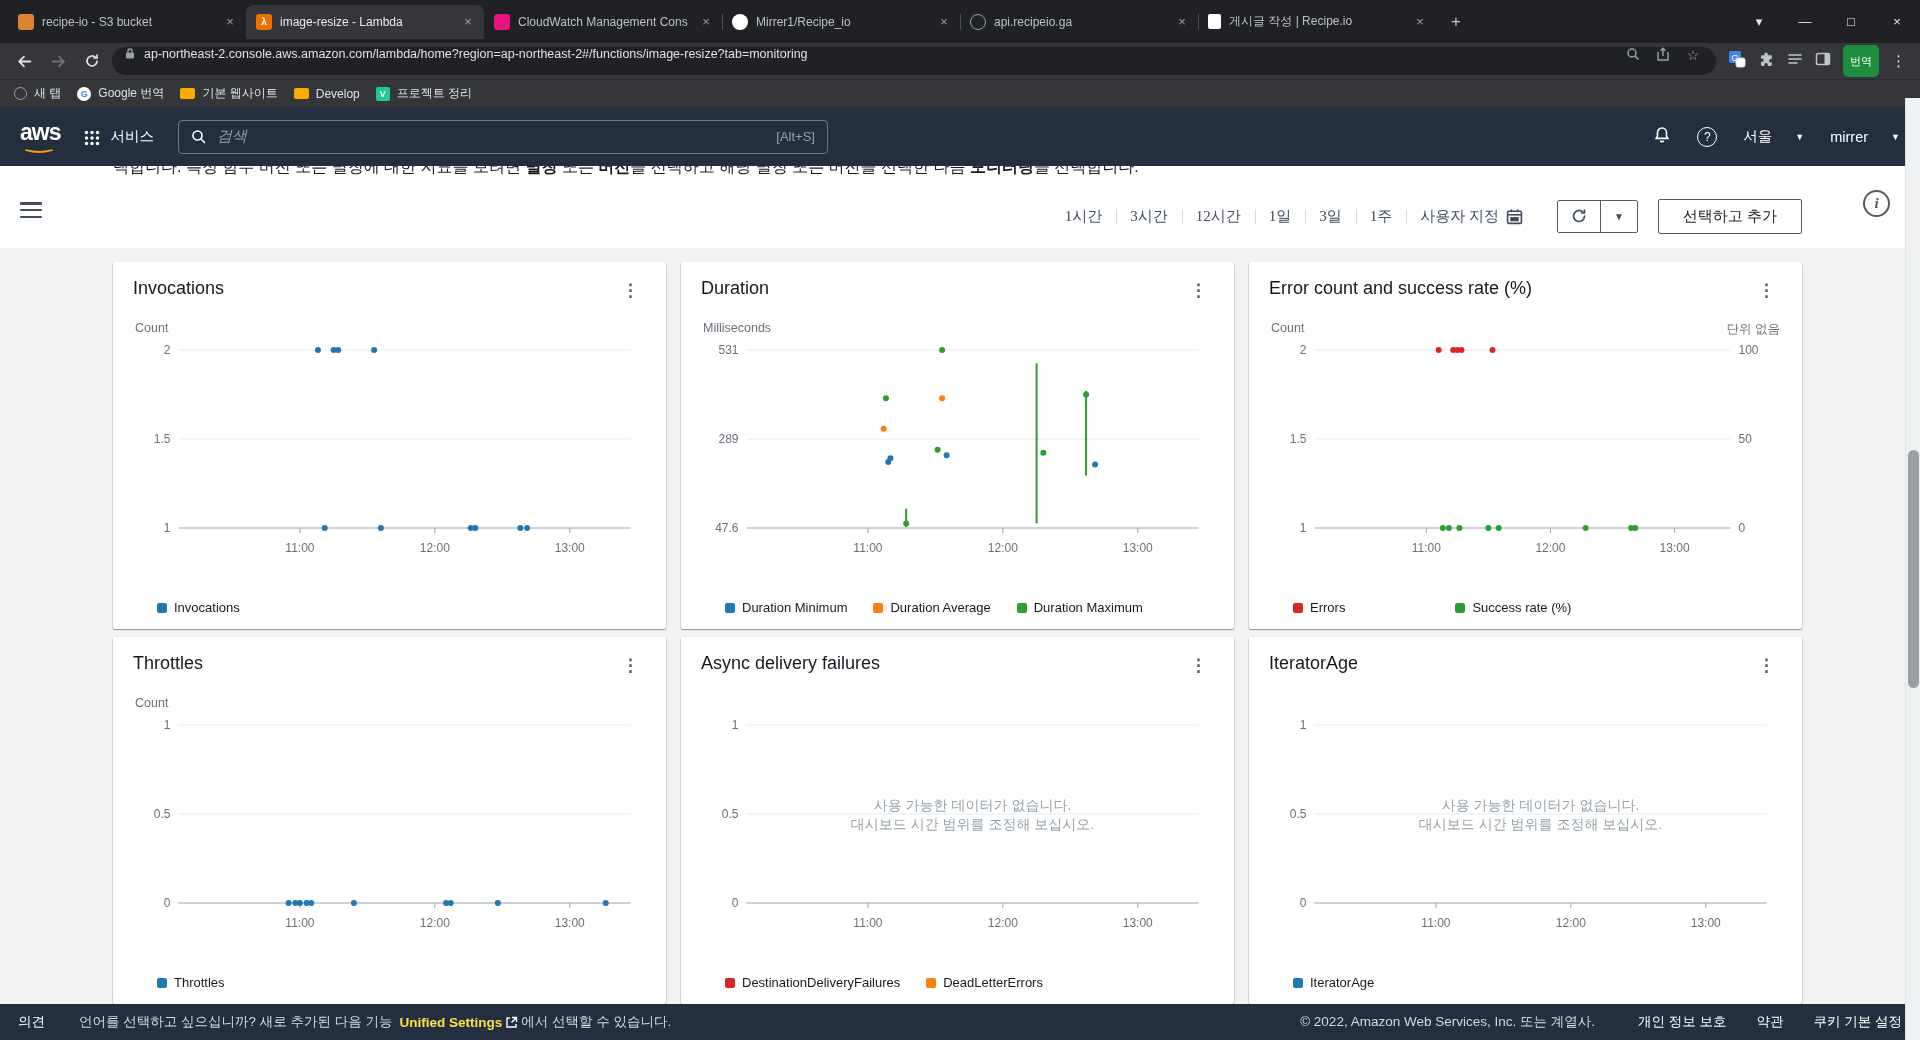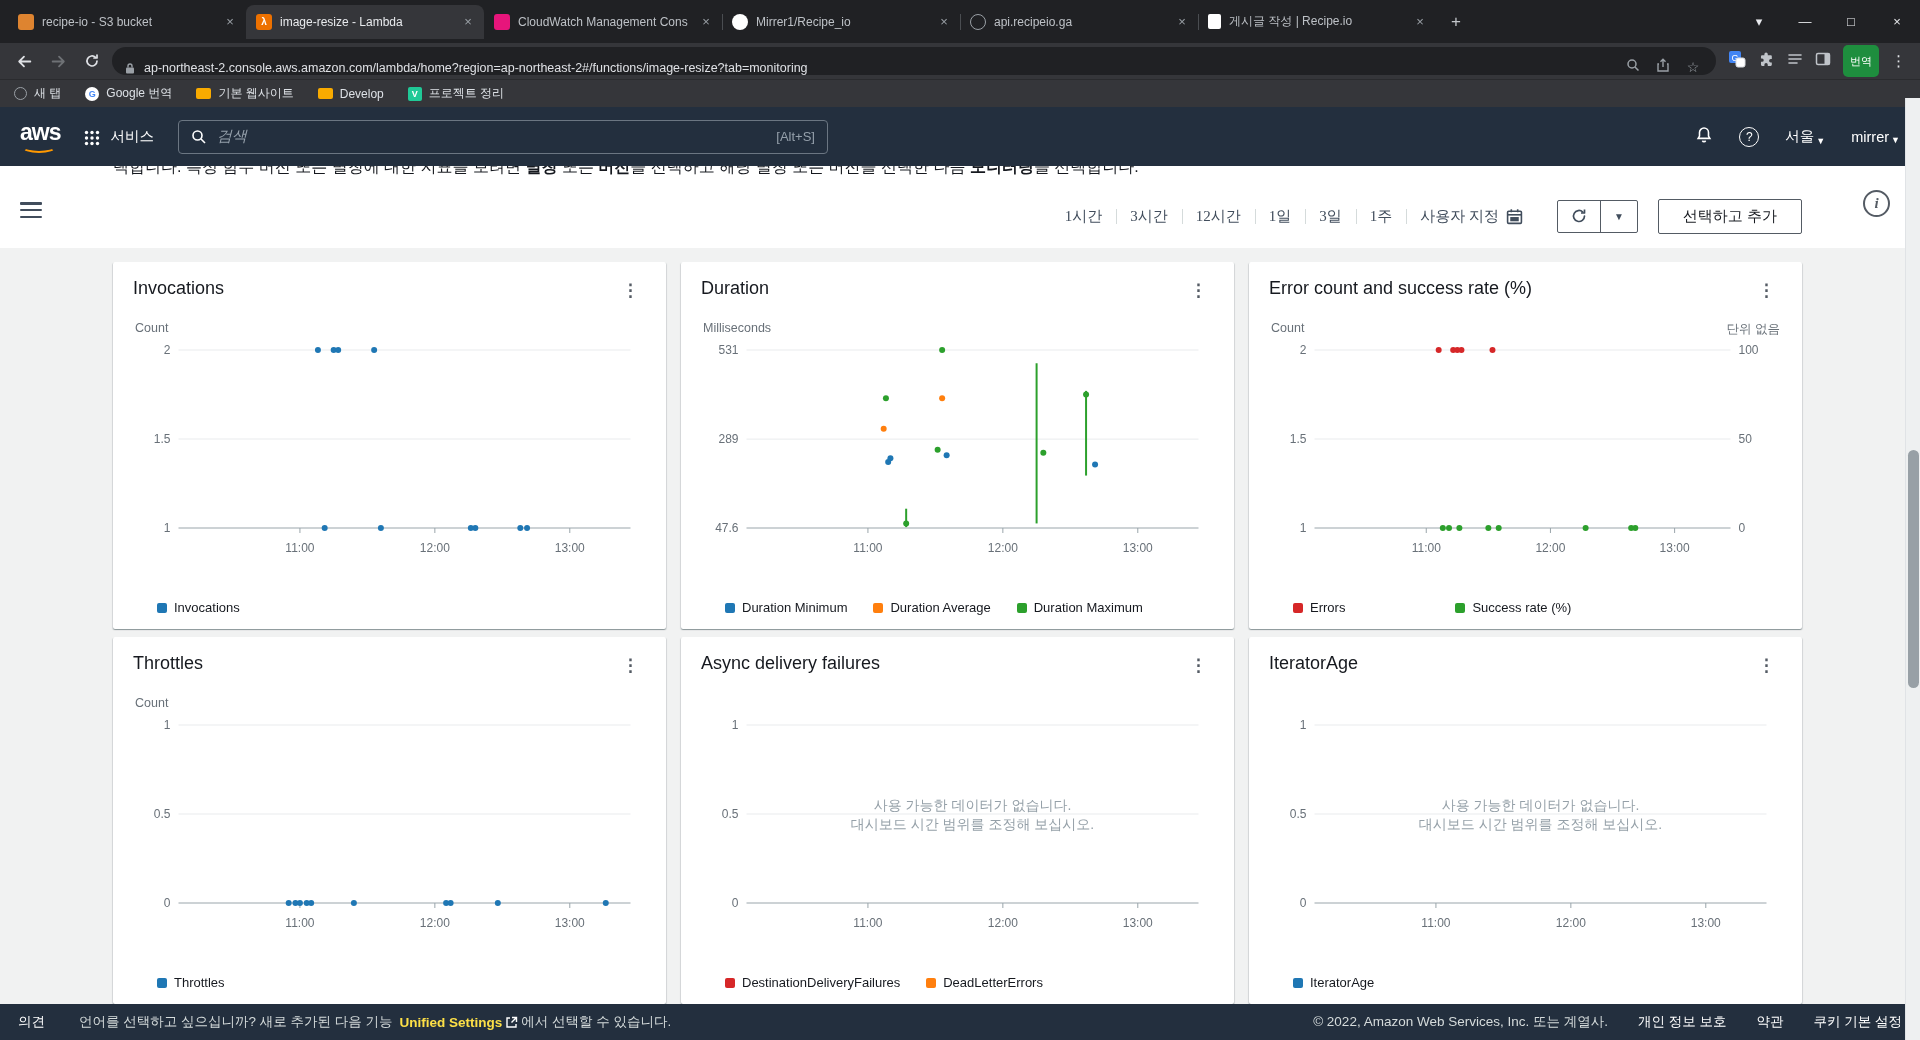--- a/index.html
+++ b/index.html
@@ -20,21 +20,21 @@
   .fav-cloudwatch{background:#e7157b}
   .fav-github{background:#fff;border-radius:50%}
   .fav-globe{background:transparent;border:1.5px solid #9aa0a6;border-radius:50%}
   .fav-doc{background:#fff;border-radius:2px;width:13px;height:15px}
   .newtab{width:28px;height:28px;color:#c4c7cb;font-size:17px;display:flex;align-items:center;justify-content:center;border-radius:50%;margin-left:6px}
   .win-controls{margin-left:auto;display:flex;height:34px}
   .win-btn{width:46px;height:34px;display:flex;align-items:center;justify-content:center;color:#e8eaed;font-size:13px}
 
   .addressbar{height:36px;background:#35363a;display:flex;align-items:center;padding:0 10px;gap:6px;flex:none}
   .nav-ico{width:28px;height:28px;display:flex;align-items:center;justify-content:center;border-radius:50%;flex:none}
-  .omnibox{flex:1;height:28px;background:#202124;border-radius:14px;display:flex;align-items:flex-end;padding:0 12px;gap:8px;min-width:0}
+  .omnibox{flex:1;height:28px;background:#202124;border-radius:14px;display:flex;align-items:flex-start;padding:0 12px;gap:8px;min-width:0}
   .url{color:#dfe1e5;font-size:12.5px;white-space:nowrap;overflow:hidden;flex:1}
   .omni-ico{color:#9aa0a6;font-size:14px;width:22px;text-align:center;flex:none}
   .ext{display:flex;align-items:center;gap:12px;margin:0 4px 0 6px}
   .chip{background:#1e8e3e;height:28px;border-radius:5px;padding:16px 7px;color:#fff;font-size:11px;display:flex;align-items:center}
   .kebab-v{color:#dfe1e5;font-size:15px}
 
   .bookmarks{height:28px;background:#35363a;display:flex;align-items:center;gap:22px;padding:0 14px;border-top:1px solid #2a2b2e;flex:none}
   .bm{display:flex;align-items:center;gap:7px;color:#dde1e6;font-size:12px}
   .bm-ico{width:15px;height:13px;border-radius:2px;flex:none;display:flex;align-items:center;justify-content:center;font-size:9px;font-weight:700;color:#fff}
   .bm-globe{border:1.5px solid #9aa0a6;border-radius:50%;width:13px;height:13px}
@@ -45,21 +45,21 @@
   
   .awsbar{height:59px;background:#232f3e;display:flex;align-items:center;padding:0 20px;gap:24px;color:#fff;flex:none}
   .aws-logo{font-weight:700;font-size:23px;letter-spacing:-1px;position:relative;padding-bottom:8px}
   .aws-logo::after{content:"";position:absolute;left:2px;right:4px;bottom:1px;height:8px;border:2px solid transparent;border-bottom:2.5px solid #ff9900;border-radius:50%}
   .services{display:flex;align-items:flex-end;gap:10px;font-size:14.5px;cursor:pointer}
   .aws-search{display:flex;align-items:center;width:650px;height:34px;border:1px solid #6b7682;border-radius:4px;padding:0 12px;gap:10px;color:#95a0ab}
   .aws-search .ph{font-style:italic;font-size:15px;flex:1;text-align:left}
   .aws-search .kbd{font-size:13px}
   .aws-right{margin-left:auto;display:flex;align-items:center;gap:26px;font-size:14.5px}
   .help-ico{width:20px;height:20px;border:1.5px solid #fff;border-radius:50%;display:flex;align-items:center;justify-content:center;font-size:12px}
-  .aws-item{display:flex;align-items:flex-end;gap:2px;cursor:pointer}
+  .aws-item{display:flex;align-items:center;gap:23px;cursor:pointer}
   .caret{font-size:9px}
 
   
   .content{flex:1;position:relative;background:#f1f2f2;overflow:hidden}
   .panel-top{background:#fff;padding-bottom:8px;position:relative}
   .notice{height:26px;overflow:hidden;position:relative}
   .notice-inner{position:absolute;left:113px;right:160px;top:-10px;font-size:16px;color:#16191f;line-height:22px;white-space:nowrap;overflow:hidden}
   .b{font-weight:700}
   .hamburger{position:absolute;left:20px;top:36px;width:22px;height:16px;display:flex;flex-direction:column;justify-content:space-between;cursor:pointer}
   .hamburger span{height:2.5px;background:#414d5c;border-radius:1px}
@@ -83,21 +83,21 @@
   .legend{display:flex;gap:26px;margin-top:auto;font-size:13px;color:#16191f;align-items:center;padding-left:24px}
   .card[data-chart="2"] .legend{gap:110px}
   .legend-item{display:flex;align-items:center;cursor:pointer}
   .legend-item .marker{width:10px;height:10px;border-radius:2px;display:inline-block;margin-right:7px}
 
   
   .footer{height:36px;background:#232f3e;display:flex;align-items:center;padding:0 18px;color:#d5dbdb;font-size:13.5px;gap:34px;flex:none}
   .f-feedback{color:#fff;cursor:pointer}
   .f-msg{display:flex;align-items:center;gap:3px}
   .f-strong{color:#fde047;font-weight:700;margin-left:4px}
-  .f-right{margin-left:auto;display:flex;align-items:flex-start;gap:30px}
+  .f-right{margin-left:auto;display:flex;align-items:flex-start;gap:43px}
   .f-links{display:flex;gap:30px}
   .f-link{color:#fff;cursor:pointer}
 
   .scrollbar{position:absolute;right:0;top:98px;bottom:0;width:15px;background:#eef0f1;border-left:1px solid #e0e3e6}
   .scroll-thumb{position:absolute;top:352px;left:2px;width:11px;height:238px;background:#98a0a6;border-radius:6px}
 </style>
 </head>
 <body>
 
 <div class="screen">
@@ -204,21 +204,21 @@
             <rect x="1.5" y="2.5" width="13" height="11" rx="1.5" stroke="#c0c4c9" stroke-width="1.5" fill="none"></rect>
             <rect x="9.5" y="2.5" width="5" height="11" fill="#c0c4c9"></rect>
           </svg>
       </span>
       <span class="chip">번역</span>
       <span class="kebab-v">⋮</span>
     </div>
   </div>
 
   <div class="bookmarks">
-    <div style="display:flex;gap:24px">
+    <div style="display:flex;gap:16px">
         <div class="bm">
           <span class="bm-ico bm-globe"></span>
           <span>새 탭</span>
         </div>
         <div class="bm">
           <span class="bm-ico bm-g">G</span>
           <span>Google 번역</span>
         </div>
         <div class="bm">
           <span class="bm-ico bm-folder"></span>

